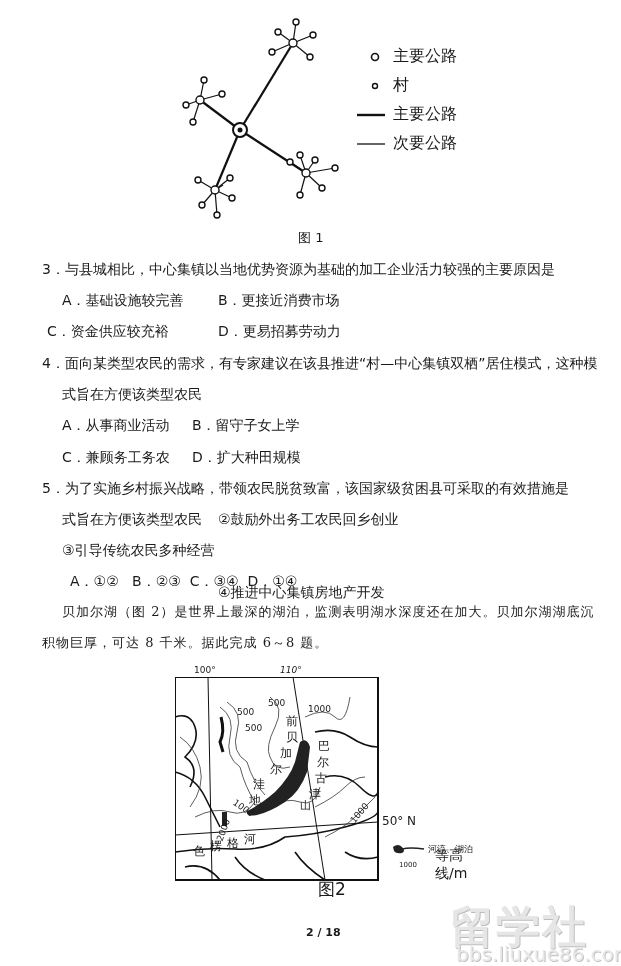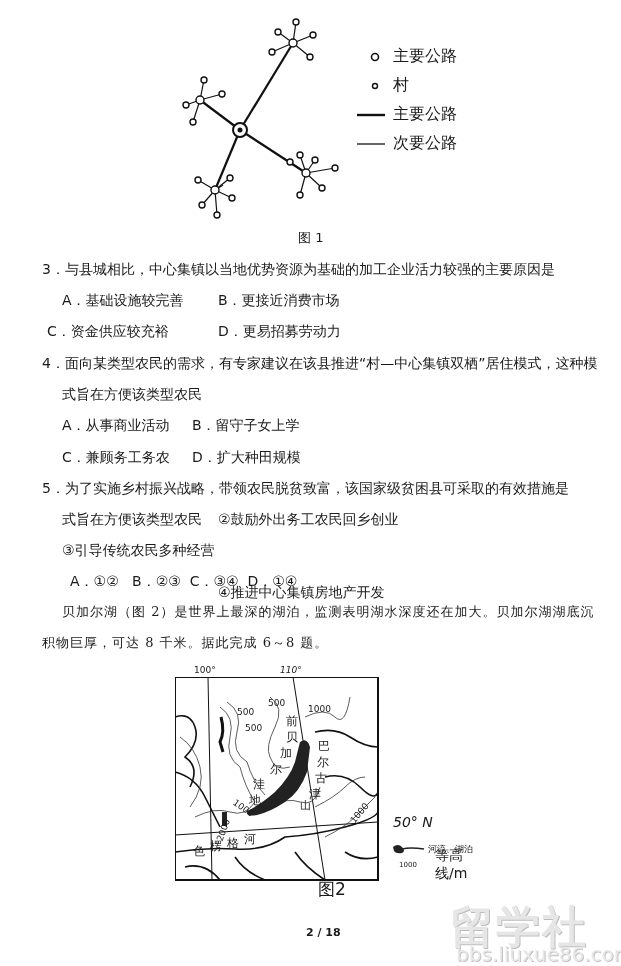--- a/index.html
+++ b/index.html
@@ -181,21 +181,21 @@
     <rect x="47" y="135" width="5" height="14" fill="#222"></rect>
   </svg>
 
   <span class="abs" style="left:67px;top:44px;font-size:9px;">500</span>
   <span class="abs" style="left:98px;top:35px;font-size:9px;">500</span>
   <span class="abs" style="left:75px;top:60px;font-size:9px;">500</span>
   <span class="abs" style="left:138px;top:41px;font-size:9px;">1000</span>
   <span class="abs" style="left:62px;top:140px;font-size:9px;transform:rotate(35deg);">1000</span>
   <span class="abs" style="left:178px;top:145px;font-size:9px;transform:rotate(-50deg);">1000</span>
   <span class="abs" style="left:42px;top:162px;font-size:9px;transform:rotate(-70deg);">2000</span>
-  <span class="abs" style="left:223px;top:151px;font-size:14px;font-style:italic;">50° N</span>
+  <span class="abs" style="left:212px;top:151px;font-size:12px;">50° N</span>
 
   <span class="abs" style="left:116px;top:50px;font-size:12px;">前</span>
   <span class="abs" style="left:116px;top:66px;font-size:12px;">贝</span>
   <span class="abs" style="left:110px;top:82px;font-size:12px;">加</span>
   <span class="abs" style="left:100px;top:98px;font-size:12px;">尔</span>
   <span class="abs" style="left:148px;top:75px;font-size:12px;">巴</span>
   <span class="abs" style="left:147px;top:91px;font-size:12px;">尔</span>
   <span class="abs" style="left:145px;top:107px;font-size:12px;">古</span>
   <span class="abs" style="left:139px;top:123px;font-size:12px;">津</span>
   <span class="abs" style="left:130px;top:135px;font-size:11px;">山</span>

